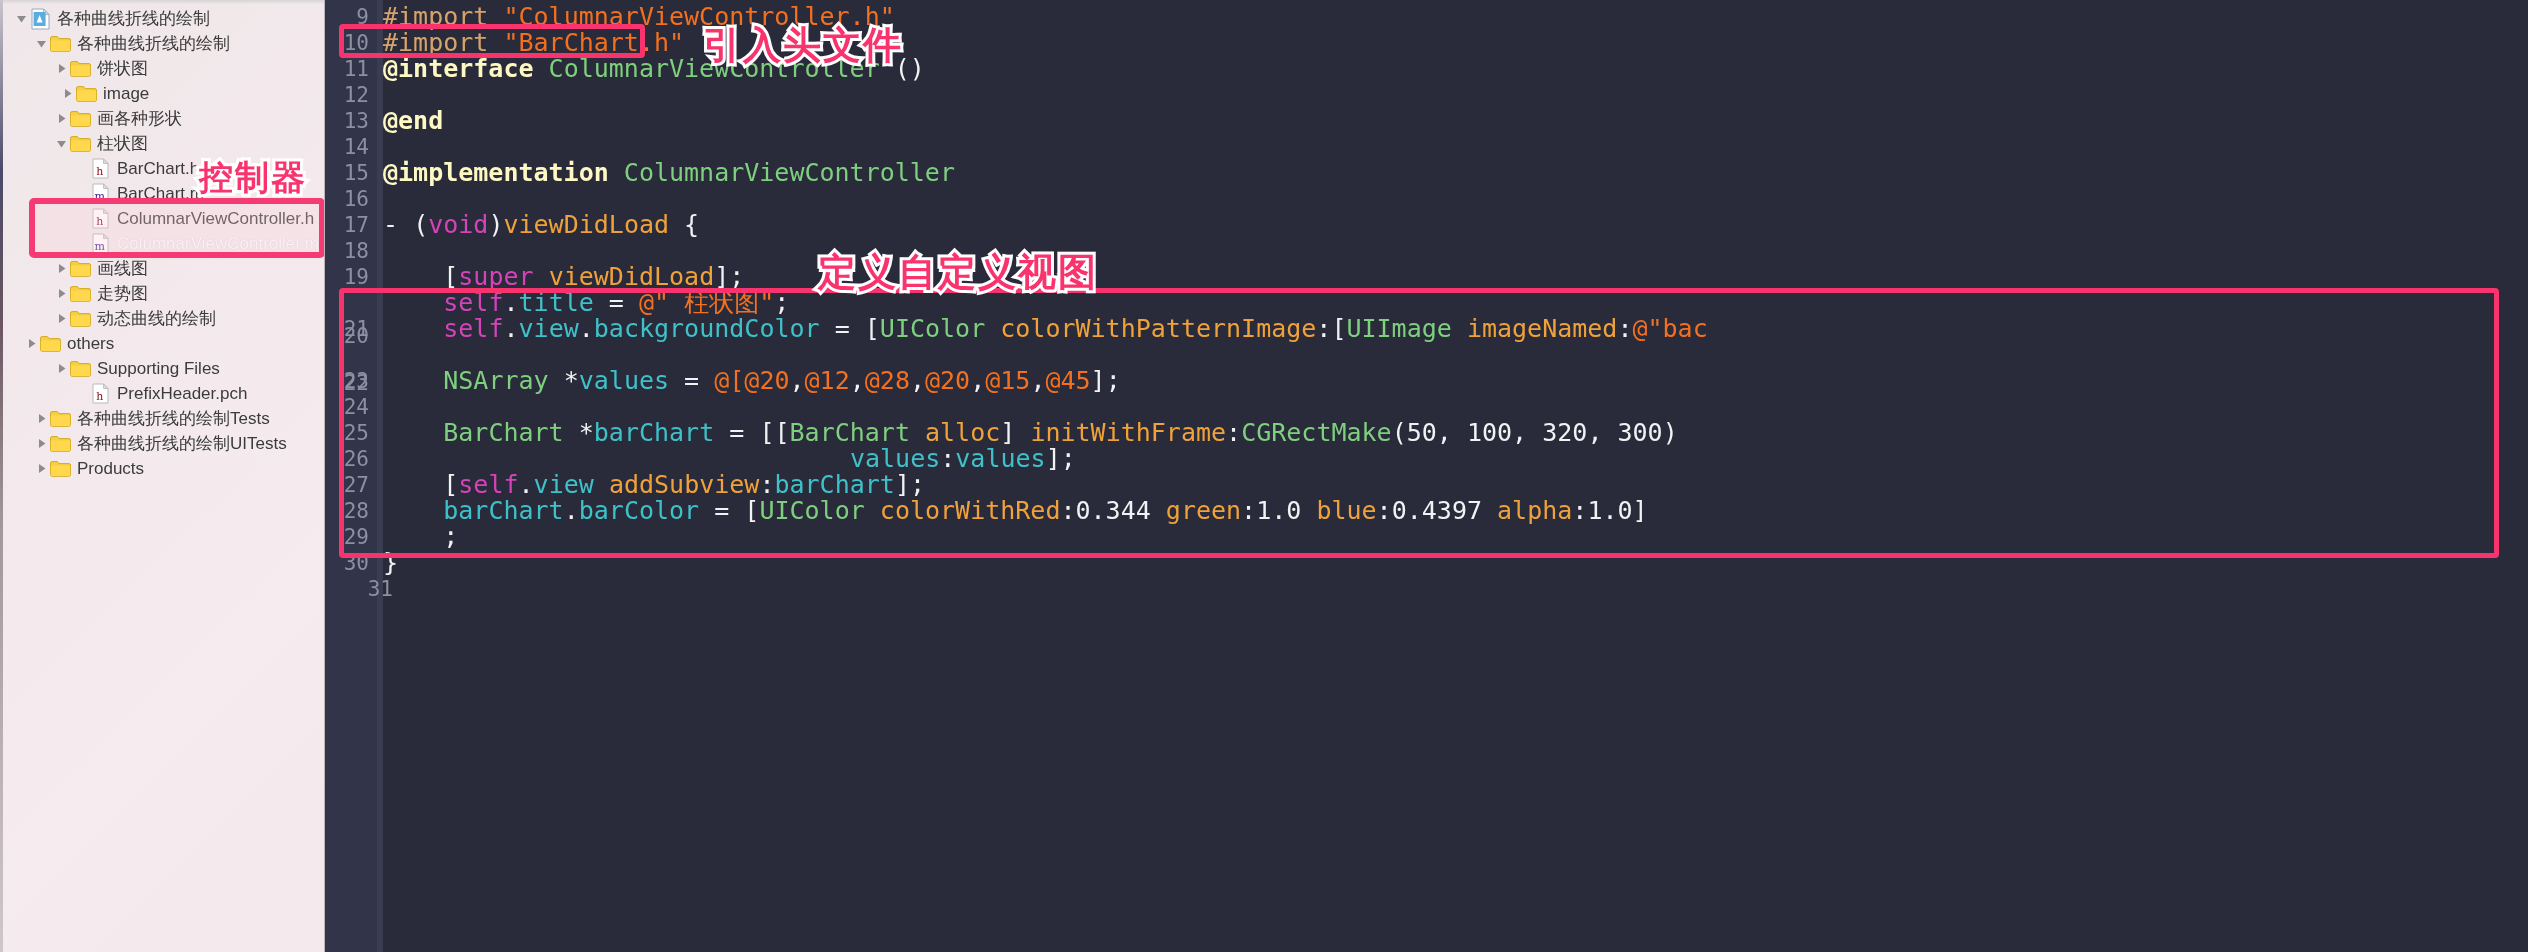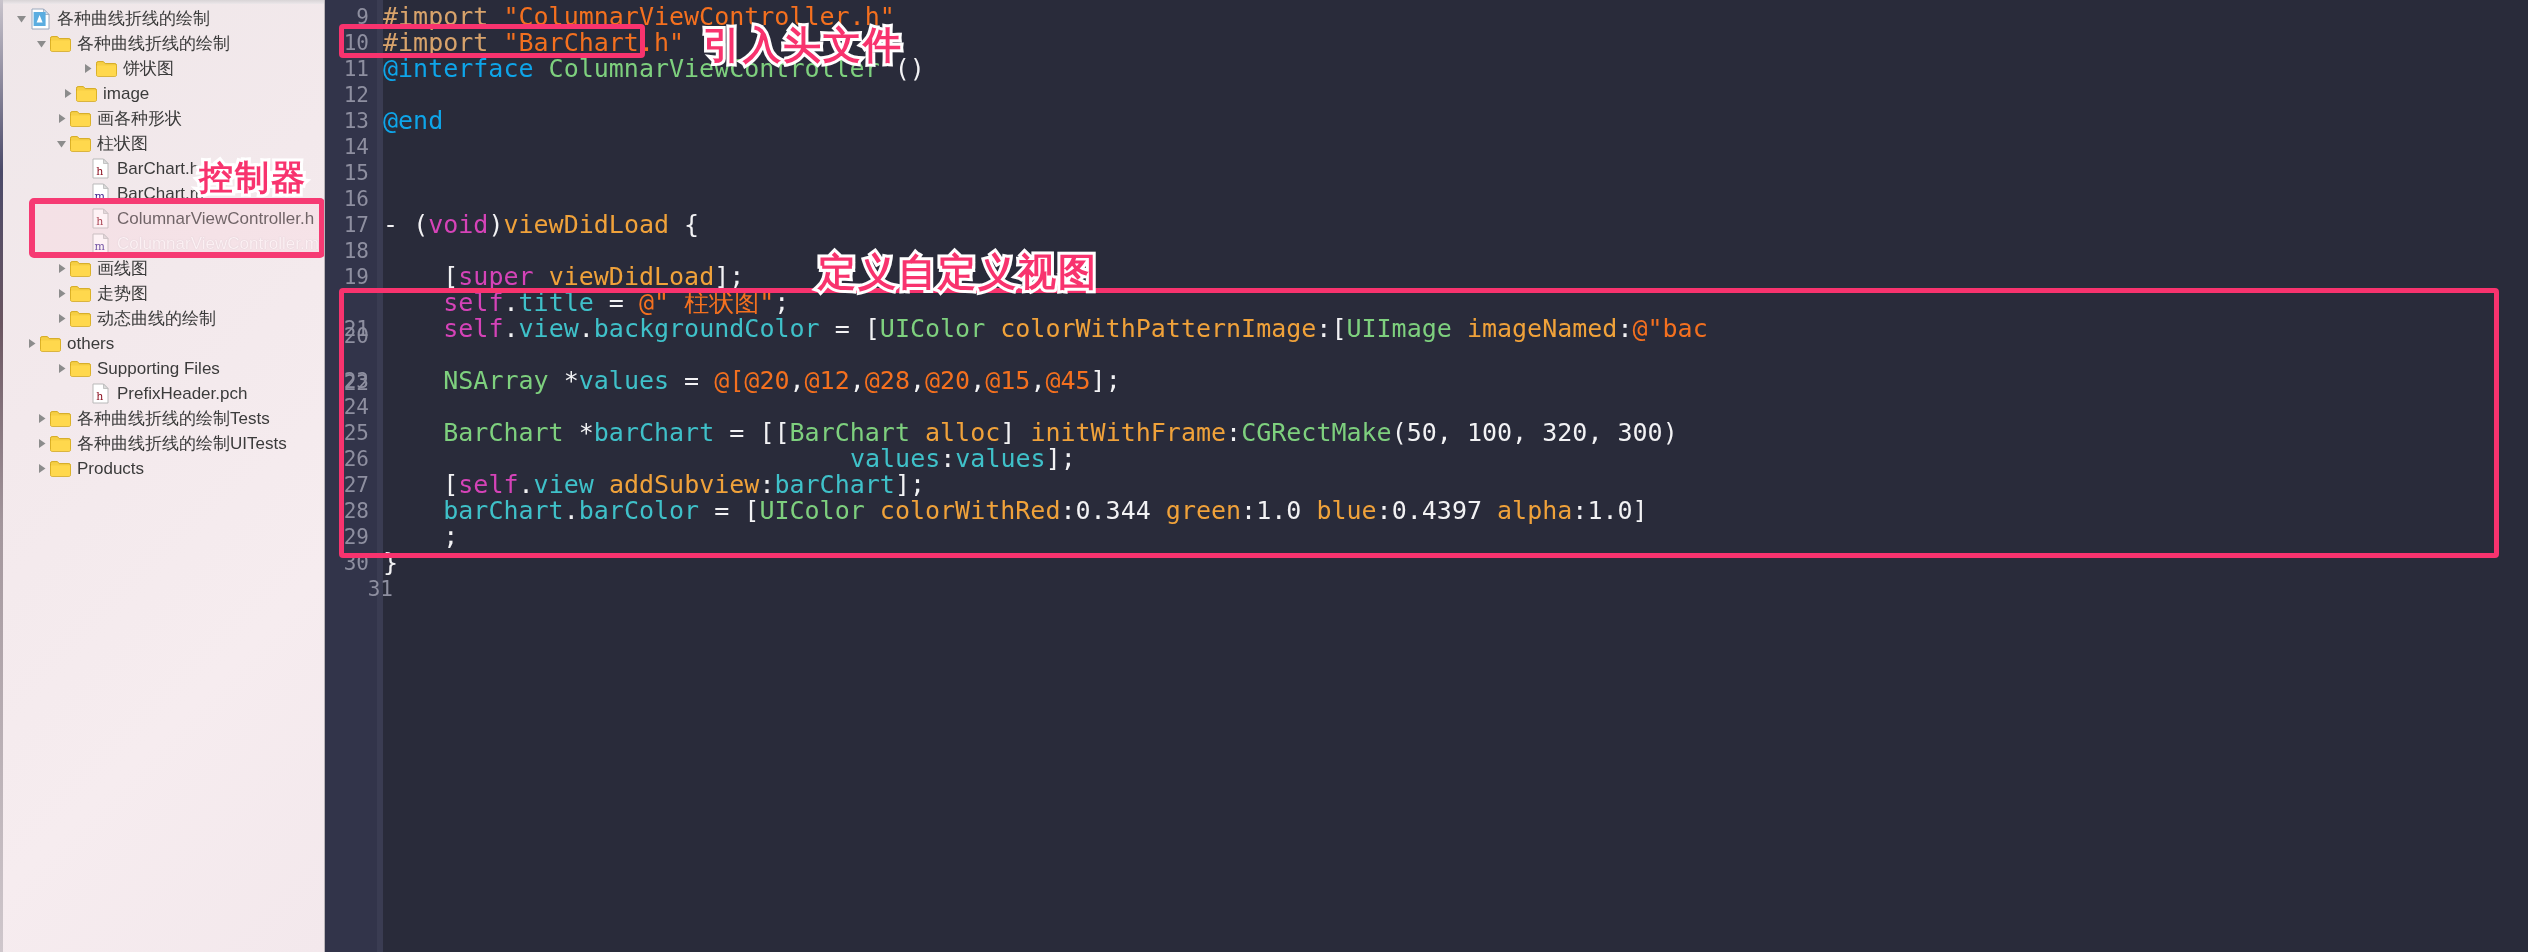--- a/index.html
+++ b/index.html
@@ -49,21 +49,21 @@
     font-size:21px;color:#8e8fa0;line-height:26px;
   }
   .cl{
     position:absolute;left:0;white-space:pre;font-size:25px;line-height:26px;
     letter-spacing:0px;
   }
 
   
   .t-pp   {color:#d8a36b;}   
   .t-str  {color:#f4701f;}   
-  .t-kw   {color:#0ea5e9;}
+  .t-kw   {color:#fef9c3;font-weight:bold;}
   .t-cls  {color:#7ed07e;}   
   .t-plain{color:#f2f2f4;}
   .t-type {color:#3fc1c9;}   
   .t-kwb  {color:#d543b8;}   
   .t-id   {color:#f0a23a;}
 
   
   .anno-box{position:absolute;border:5px solid #f8336e;border-radius:4px;box-sizing:border-box;pointer-events:none;}
   .anno-fill{position:absolute;box-sizing:border-box;border:6px solid #f63a73;border-radius:5px;
              background:rgba(250,210,220,0.28);}
@@ -109,21 +109,21 @@
             </svg>
           </span>
           <span class="ic">
             <svg width="21" height="17" viewBox="0 0 21 17">
               <path d="M0.5 3.2 A1.6 1.6 0 0 1 2.1 1.6 H7.4 L9.2 3.6 H18.9 A1.6 1.6 0 0 1 20.5 5.2 V14.7 A1.6 1.6 0 0 1 18.9 16.3 H2.1 A1.6 1.6 0 0 1 0.5 14.7 Z" fill="#f6cf45" stroke="#d4a91f" stroke-width="1"></path>
               <path d="M0.8 5.6 H20.2 V14.6 A1.5 1.5 0 0 1 18.7 16.1 H2.3 A1.5 1.5 0 0 1 0.8 14.6 Z" fill="#ffd84d"></path>
             </svg>
           </span>
           <span class="lbl">各种曲线折线的绘制</span>
         </div>
-        <div class="row" style="padding-left: 80px;">
+        <div class="row" style="padding-left: 54px;">
           <span class="tw">
             <svg width="13" height="13" viewBox="0 0 13 13">
               <polygon points="4,2 10.5,6.5 4,11" fill="#8c8c8c"></polygon>
             </svg>
           </span>
           <span class="ic">
             <svg width="21" height="17" viewBox="0 0 21 17">
               <path d="M0.5 3.2 A1.6 1.6 0 0 1 2.1 1.6 H7.4 L9.2 3.6 H18.9 A1.6 1.6 0 0 1 20.5 5.2 V14.7 A1.6 1.6 0 0 1 18.9 16.3 H2.1 A1.6 1.6 0 0 1 0.5 14.7 Z" fill="#f6cf45" stroke="#d4a91f" stroke-width="1"></path>
               <path d="M0.8 5.6 H20.2 V14.6 A1.5 1.5 0 0 1 18.7 16.1 H2.3 A1.5 1.5 0 0 1 0.8 14.6 Z" fill="#ffd84d"></path>
             </svg>
@@ -347,20 +347,21 @@
   <div class="editor">
     <div class="gutter"></div>
     <div class="gutter-sep"></div>
     <div class="code-area" id="code-area">
         <div class="cl" style="top: 4px;"><span class="t-pp">#import</span><span class="t-plain"> </span><span class="t-str">"ColumnarViewController.h"</span></div>
         <div class="cl" style="top: 30px;"><span class="t-pp">#import</span><span class="t-plain"> </span><span class="t-str">"BarChart.h"</span></div>
         <div class="cl" style="top: 56px;"><span class="t-kw">@interface</span><span class="t-plain"> </span><span class="t-cls">ColumnarViewController</span><span class="t-plain"> </span><span class="t-plain">(</span><span class="t-plain">)</span></div>
         <div class="cl" style="top: 82px;"></div>
         <div class="cl" style="top: 108px;"><span class="t-kw">@end</span></div>
         <div class="cl" style="top: 134px;"></div>
+        <div class="cl" style="top: 160px;"><span class="t-kw">@implementation</span><span class="t-plain"> </span><span class="t-cls">ColumnarViewController</span></div>
         <div class="cl" style="top: 186px;"></div>
         <div class="cl" style="top: 212px;"><span class="t-plain">-</span><span class="t-plain"> </span><span class="t-plain">(</span><span class="t-kwb">void</span><span class="t-plain">)</span><span class="t-id">viewDidLoad</span><span class="t-plain"> </span><span class="t-plain">{</span></div>
         <div class="cl" style="top: 238px;"></div>
         <div class="cl" style="top: 264px;"><span class="t-plain"> </span><span class="t-plain"> </span><span class="t-plain"> </span><span class="t-plain"> </span><span class="t-plain">[</span><span class="t-kwb">super</span><span class="t-plain"> </span><span class="t-id">viewDidLoad</span><span class="t-plain">]</span><span class="t-plain">;</span></div>
         <div class="cl" style="top: 290px;"><span class="t-plain"> </span><span class="t-plain"> </span><span class="t-plain"> </span><span class="t-plain"> </span><span class="t-kwb">self</span><span class="t-plain">.</span><span class="t-type">title</span><span class="t-plain"> </span><span class="t-plain">=</span><span class="t-plain"> </span><span class="t-str">@" 柱状图"</span><span class="t-plain">;</span></div>
         <div class="cl" style="top: 316px;"><span class="t-plain"> </span><span class="t-plain"> </span><span class="t-plain"> </span><span class="t-plain"> </span><span class="t-kwb">self</span><span class="t-plain">.</span><span class="t-type">view</span><span class="t-plain">.</span><span class="t-type">backgroundColor</span><span class="t-plain"> </span><span class="t-plain">=</span><span class="t-plain"> </span><span class="t-plain">[</span><span class="t-cls">UIColor</span><span class="t-plain"> </span><span class="t-id">colorWithPatternImage</span><span class="t-plain">:</span><span class="t-plain">[</span><span class="t-cls">UIImage</span><span class="t-plain"> </span><span class="t-id">imageNamed</span><span class="t-plain">:</span><span class="t-str">@"bac</span></div>
         <div class="cl" style="top: 342px;"></div>
         <div class="cl" style="top: 368px;"><span class="t-plain"> </span><span class="t-plain"> </span><span class="t-plain"> </span><span class="t-plain"> </span><span class="t-cls">NSArray</span><span class="t-plain"> </span><span class="t-plain">*</span><span class="t-type">values</span><span class="t-plain"> </span><span class="t-plain">=</span><span class="t-plain"> </span><span class="t-str">@[</span><span class="t-str">@20</span><span class="t-plain">,</span><span class="t-str">@12</span><span class="t-plain">,</span><span class="t-str">@28</span><span class="t-plain">,</span><span class="t-str">@20</span><span class="t-plain">,</span><span class="t-str">@15</span><span class="t-plain">,</span><span class="t-str">@45</span><span class="t-plain">]</span><span class="t-plain">;</span></div>
         <div class="cl" style="top: 394px;"></div>
         <div class="cl" style="top: 420px;"><span class="t-plain"> </span><span class="t-plain"> </span><span class="t-plain"> </span><span class="t-plain"> </span><span class="t-cls">BarChart</span><span class="t-plain"> </span><span class="t-plain">*</span><span class="t-type">barChart</span><span class="t-plain"> </span><span class="t-plain">=</span><span class="t-plain"> </span><span class="t-plain">[</span><span class="t-plain">[</span><span class="t-cls">BarChart</span><span class="t-plain"> </span><span class="t-id">alloc</span><span class="t-plain">]</span><span class="t-plain"> </span><span class="t-id">initWithFrame</span><span class="t-plain">:</span><span class="t-cls">CGRectMake</span><span class="t-plain">(</span><span class="t-plain">50</span><span class="t-plain">,</span><span class="t-plain"> </span><span class="t-plain">100</span><span class="t-plain">,</span><span class="t-plain"> </span><span class="t-plain">320</span><span class="t-plain">,</span><span class="t-plain"> </span><span class="t-plain">300</span><span class="t-plain">)</span></div>

